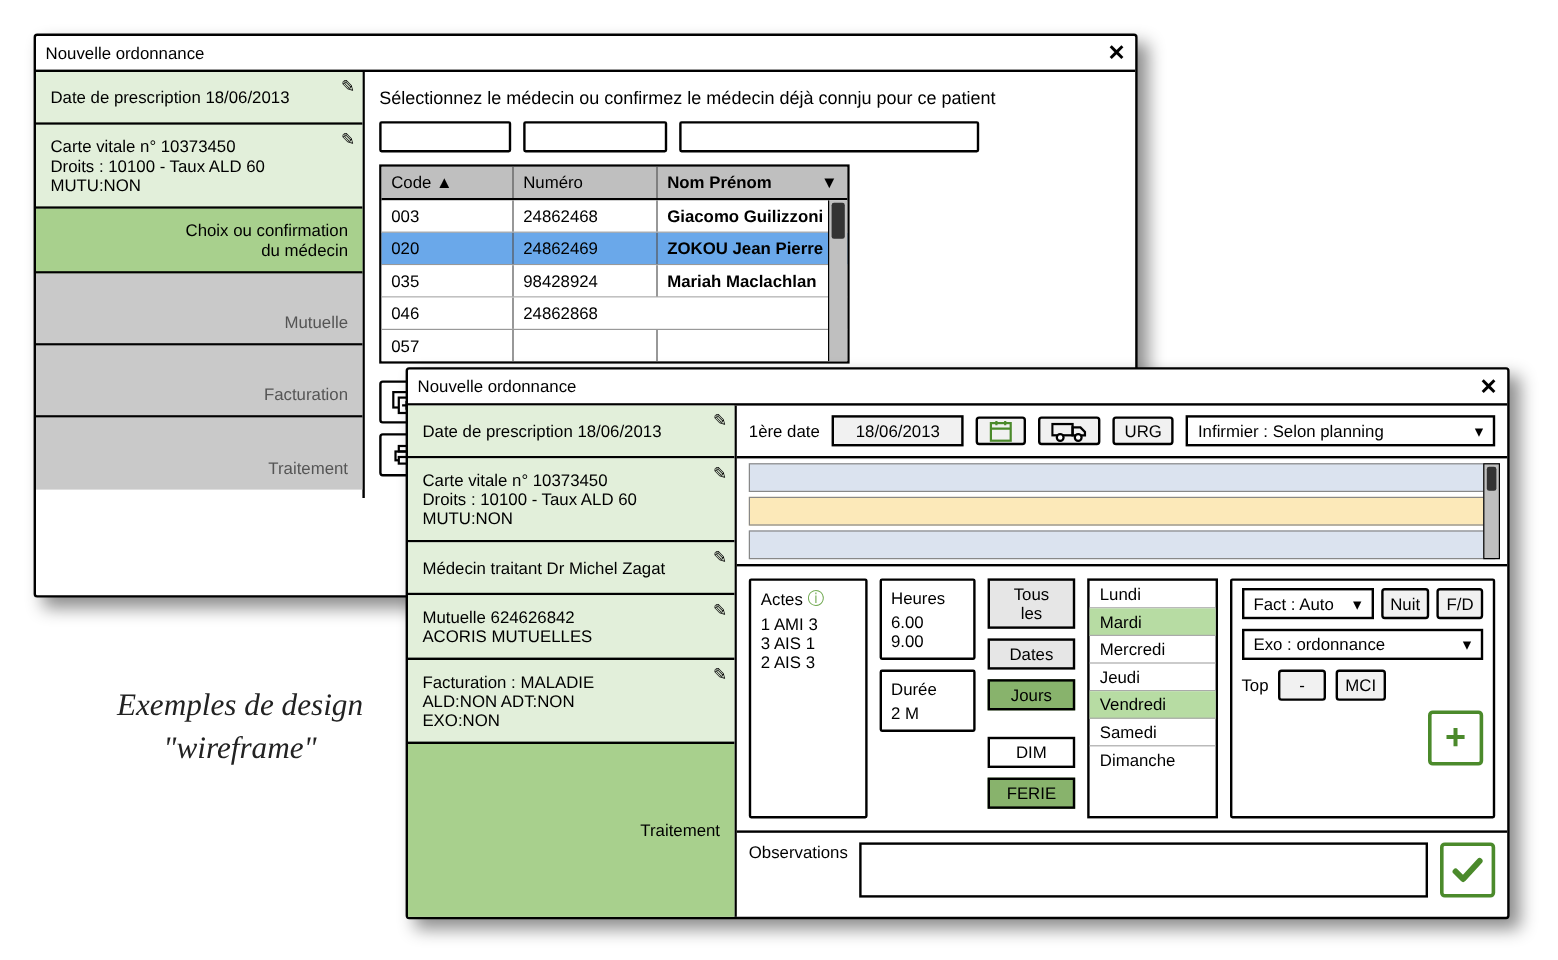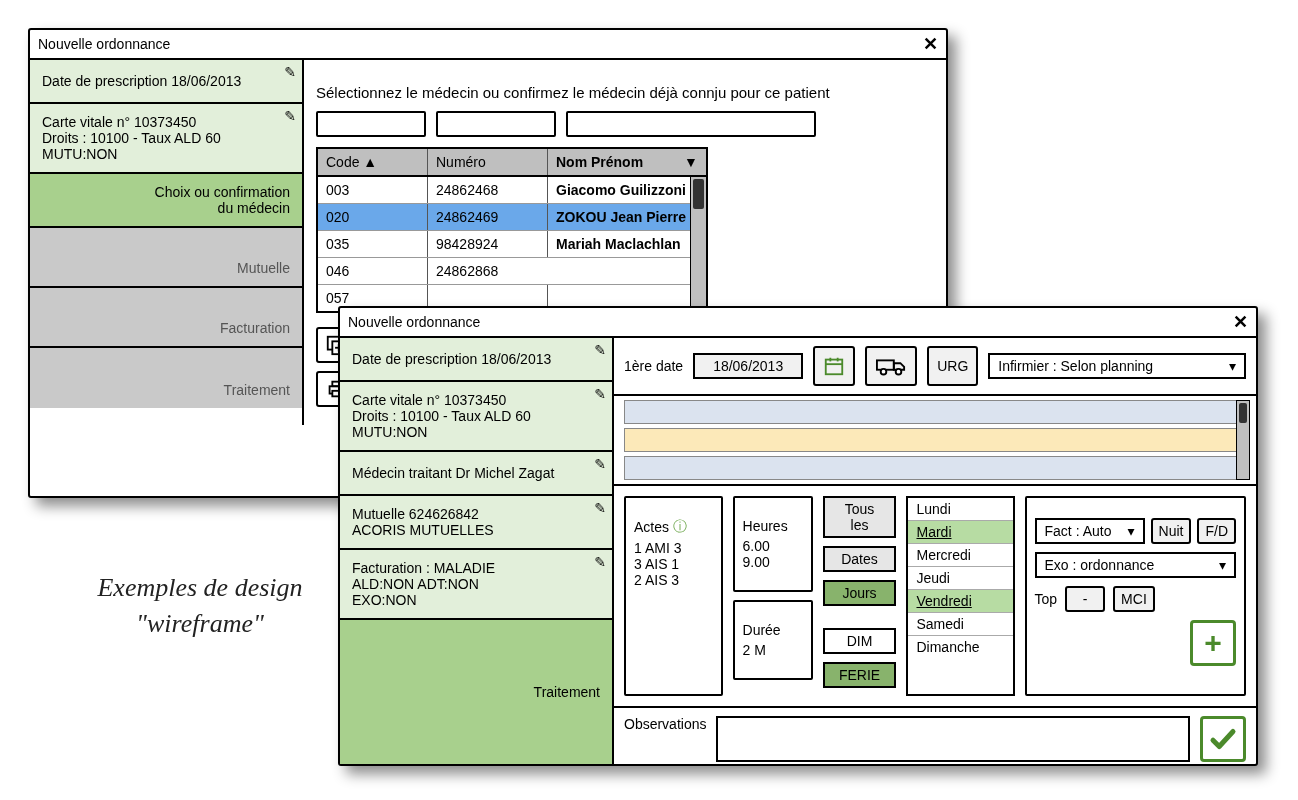--- a/index.html
+++ b/index.html
@@ -48,21 +48,21 @@
   }
   .step.light { background: #e2efda; }
   .step.active { background: #a8d08d; font-weight: normal; text-align: right; }
   .step.gray { background: #c9c9c9; color: #555; align-items: flex-end; justify-content: flex-end; min-height: 60px;}
   .step .pencil {
     position: absolute;
     top: 4px; right: 6px;
     font-size: 14px;
   }
   .main { flex: 1; padding: 10px 12px; display:flex; flex-direction:column; }
-  .instr { margin: 14px 0 10px 0; font-size: 15px; }
+  .instr { margin: 4px 0 10px 0; font-size: 15px; }
   .filters { display:flex; gap:10px; margin-bottom:10px;}
   .fbox { border:2px solid #000; height:26px; border-radius:2px;}
   .table-wrap { display:flex; align-items:flex-start; gap:14px;flex-direction:column;}
   .table {
     border: 2px solid #000;
     flex: 1;
     max-width: 500px;
   }
   .thead { display:flex; background:#bfbfbf; border-bottom:2px solid #000;}
   .th, .td { padding:5px 8px; border-right:1px solid #555;}
@@ -81,36 +81,36 @@
     position:absolute; left:70px; top:570px; width:260px;
     font-style: italic; font-size: 26px; text-align:center;
     font-family: Georgia, serif; color:#222; line-height:1.4;
   }
   
   .w2-top {
     display:flex; align-items:center; gap:10px; padding:8px 10px; border-bottom:2px solid #000;
   }
   .lbl { font-size:14px;}
   .datebox { border:2px solid #000; padding:3px 8px; width:110px; text-align:center; background:#f1f1f1;}
-  .sqbtn { border:2px solid #000; padding:4px 8px; background:#f1f1f1; border-radius:3px; display:flex; align-items:center; justify-content:center; min-width:40px; height:40px; cursor:pointer;}
+  .sqbtn { border:2px solid #000; padding:4px 8px; background:#f1f1f1; border-radius:3px; display:flex; align-items:center; justify-content:center; min-width:40px; height:24px; cursor:pointer;}
   .select { border:2px solid #000; padding:3px 8px; background:#fff; display:flex; justify-content:space-between; gap:6px; cursor:pointer;}
   .bands { border-bottom:2px solid #000; }
   .band { height:24px; border:1.5px solid #888; margin:4px 10px;}
   .band.blue{background:#dbe3ef;}
   .band.yellow{background:#fce9b9;}
   .w2-grid { display:flex; gap:10px; padding:10px;}
-  .panel { border:2px solid #000; padding:20px 8px; border-radius:2px; background:#fff;}
+  .panel { border:2px solid #000; padding:6px 8px; border-radius:2px; background:#fff;}
   .panel-title{font-weight:normal; margin-bottom:4px; display:flex; align-items:center; gap:4px;}
   .green-accent{color:#6fa84f;}
   .daychip{ border:2px solid #000; padding:3px 10px; text-align:center; background:#e6e6e6; cursor:pointer; margin-bottom:8px;}
   .daychip.green{background:#88b36c; color:#000000;}
   .daylist{ border:2px solid #000; width:110px;}
   .dayrow{ padding:3px 8px; border-bottom:1px solid #aaa;}
   .dayrow:last-child{border-bottom:none;}
-  .dayrow.hl{background:#b7dca3;text-decoration:underline;}
+  .dayrow.hl{background:#b7dca3;}
   .right-col{ display:flex; flex-direction:column; gap:8px;}
   .bigplus{ border:3px solid #4b8a2b; color:#4b8a2b; width:46px; height:46px; font-size:30px; font-weight:bold; display:flex; align-items:center; justify-content:center; align-self:flex-end; border-radius:4px; cursor:pointer;}
   .obs-row{ display:flex; align-items:flex-start; gap:10px; padding:8px 10px; border-top:2px solid #000;}
   .obs-row textarea{ flex:1; height:46px; border:2px solid #000; resize:none; font-family:inherit;}
   .check{ border:3px solid #4b8a2b; width:46px; height:46px; display:flex; align-items:center; justify-content:center; border-radius:4px; cursor:pointer;}
   svg { display:block; }
 </style>
 </head>
 <body>
 

